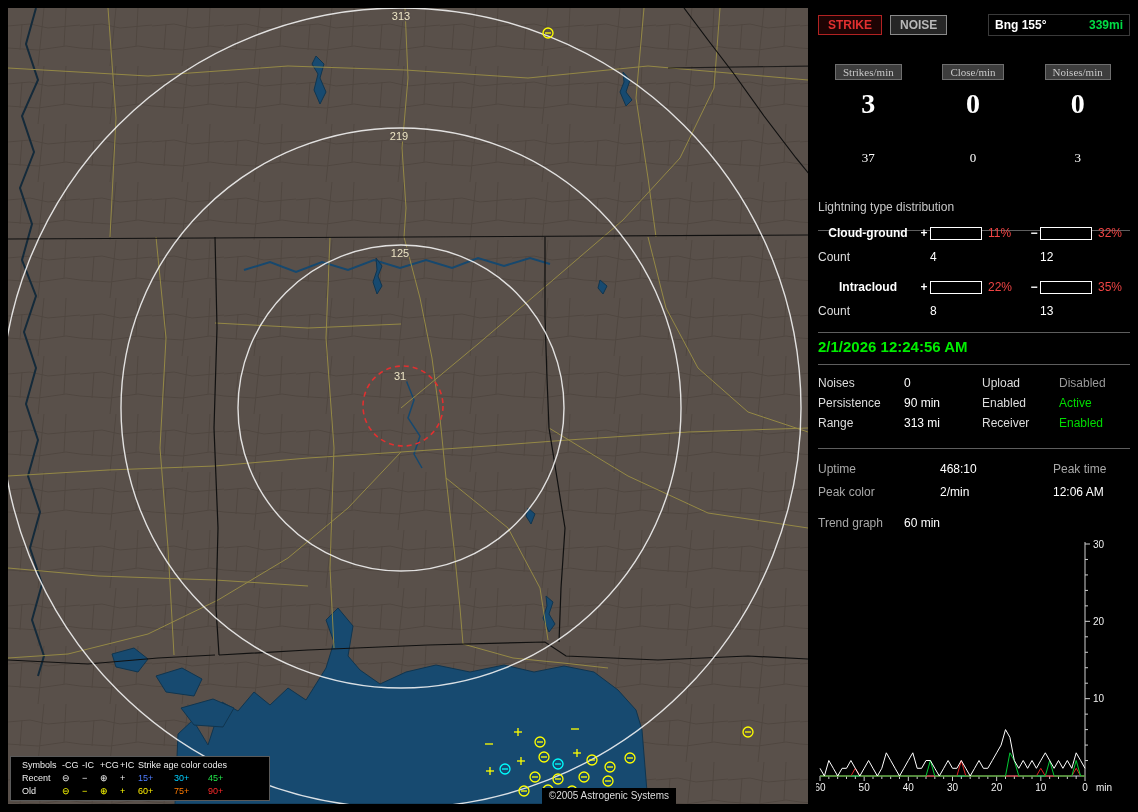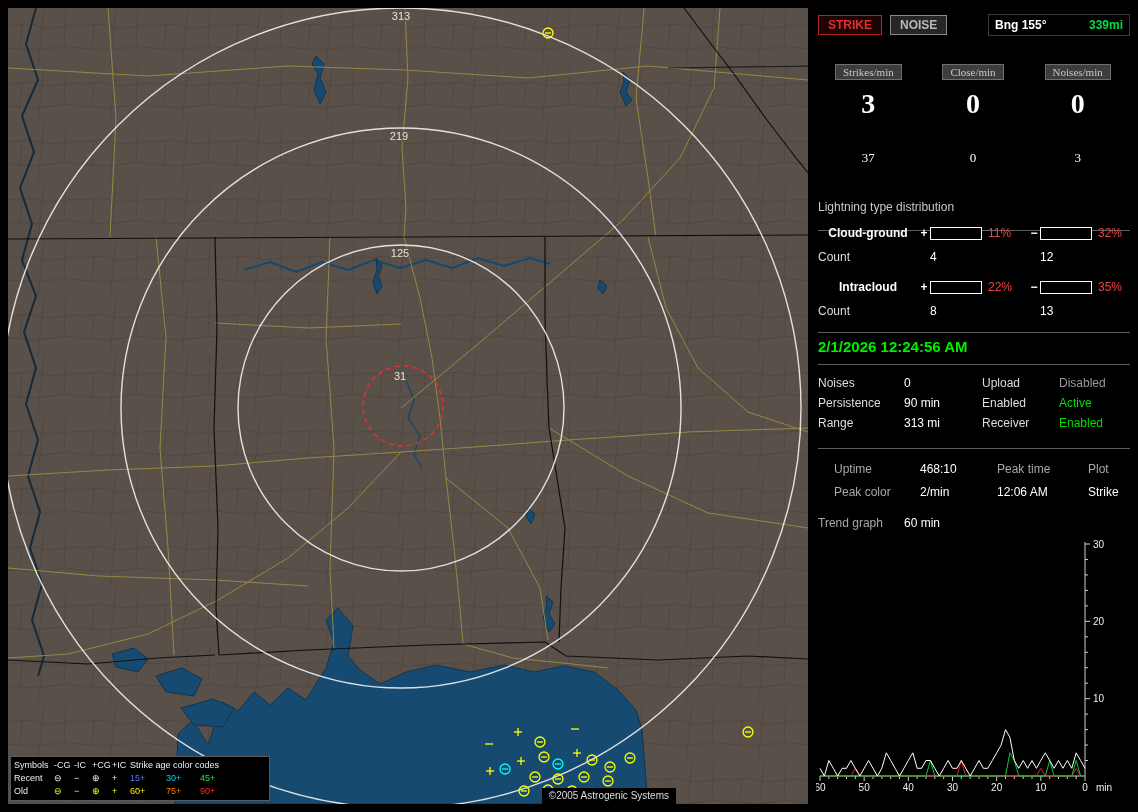--- a/index.html
+++ b/index.html
@@ -4,21 +4,21 @@
 <style>
   html,body{margin:0;padding:0;background:#000;width:1138px;height:812px;overflow:hidden;
     font-family:"Liberation Sans",sans-serif;}
   .abs{position:absolute;}
   
   #map{position:absolute;left:8px;top:8px;width:668px;height:796px;background:#59504a;}
   #map svg{display:block;}
   #legend{position:absolute;left:2px;top:748px;width:252px;background:#000;
     border:1px solid #5a5a5a;color:#eee;font-size:9px;line-height:13px;padding:2px 3px;}
   .lg-grid{display:grid;grid-template-columns:40px 20px 18px 20px 18px 36px 34px 34px;align-items:center;}
-  .lg-grid span{white-space:nowrap;}
+  .lg-grid span{white-space:nowrap;margin-left:8px;}
   .lg-age-head{grid-column:6 / span 3;}
   #copyright{position:absolute;right:0;top:780px;background:#000;color:#ddd;
     font-size:10px;padding:2px 7px 3px 7px;}
   
   #panel{position:absolute;left:816px;top:8px;width:314px;height:796px;color:#ddd;font-size:12px;}
   .hr{position:absolute;left:2px;right:0;border-top:1px solid #5e5e5e;height:0;}
   #topbar{top:6px;left:2px;right:0;display:flex;align-items:center;}
   .btn{display:inline-block;font-weight:bold;font-size:12px;padding:2px 9px;cursor:default;}
   #strike-btn{background:#1d0404;border:1px solid #b22222;color:#e23030;}
   #noise-btn{background:#262626;border:1px solid #8a8a8a;color:#b8b8b8;margin-left:8px;}
@@ -34,21 +34,21 @@
   .dist-row{position:absolute;left:2px;right:0;display:grid;
     grid-template-columns:100px 12px 54px 44px 12px 54px auto;align-items:center;}
   .dist-label{font-weight:bold;color:#fff;text-align:center;}
   .sign{color:#fff;font-weight:bold;text-align:center;}
   .bar{width:50px;height:11px;border:1px solid #fff;background:#000;overflow:hidden;}
   .bar .fill{height:100%;}
   .pct{font-weight:normal;color:#ef4444;padding-left:4px;}
   .cnt-row{position:absolute;left:2px;right:0;display:grid;grid-template-columns:112px 110px auto;}
   #datetime{position:absolute;top:330px;left:2px;font-size:15px;font-weight:bold;}
   .set-row{position:absolute;left:2px;right:0;display:grid;grid-template-columns:86px 78px 77px auto;}
-  .stat-row{position:absolute;left:18px;right:0;display:grid;grid-template-columns:86px 77px 91px auto;}
+  .stat-row{position:absolute;left:2px;right:0;display:grid;grid-template-columns:86px 77px 91px auto;gap:36px;}
   .dim{color:#a8a8a8;}
   .wv{color:#fff;}
   #trend-row{position:absolute;top:508px;left:2px;display:grid;grid-template-columns:86px auto;}
   #graph{position:absolute;left:0;top:528px;}
   text{font-family:"Liberation Sans",sans-serif;}
 </style>
 </head>
 <body>
 
 <div id="map">

